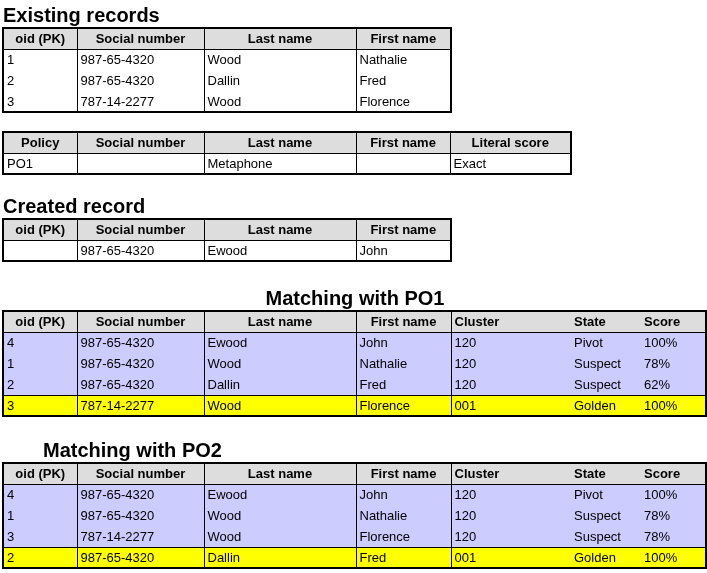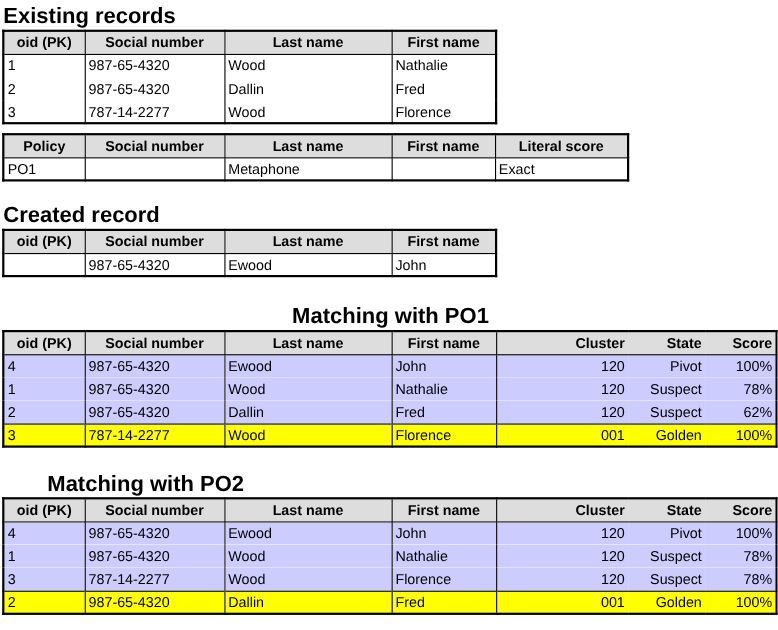--- a/index.html
+++ b/index.html
@@ -39,26 +39,26 @@
     background: var(--header_bg, #ddd);
     font-weight: bold;
     text-align: center;
     border-bottom: 1px solid var(--border, #000);
   }
   .tbl td { text-align: left; background: #fff; }
 
   
   .match th:nth-child(n+5), .match td:nth-child(n+5) {
     border-right: 0;
-    text-align: right;
+    text-align: left;
   }
   .row-lav td  { background: var(--lavender, #ccf); }
   .row-gold td { background: var(--highlight_yellow, #ff0); border-top: 1px solid var(--border, #000); }
 
-  .gap-policy  { margin-top: 8px; }
+  .gap-policy  { margin-top: 18px; }
   .gap-created { margin-top: 23px; }
   .gap-match1  { margin-top: 28px; text-align: center; }
   .gap-match2  { margin-top: 25px; padding-left: 40px; }
 
   col.c-oid   { width: 74px; }
   col.c-ssn   { width: 127px; }
   col.c-last  { width: 152px; }
   col.c-first { width: 95px; }
   col.c-firstp{ width: 94px; }
   col.c-lit   { width: 121px; }

